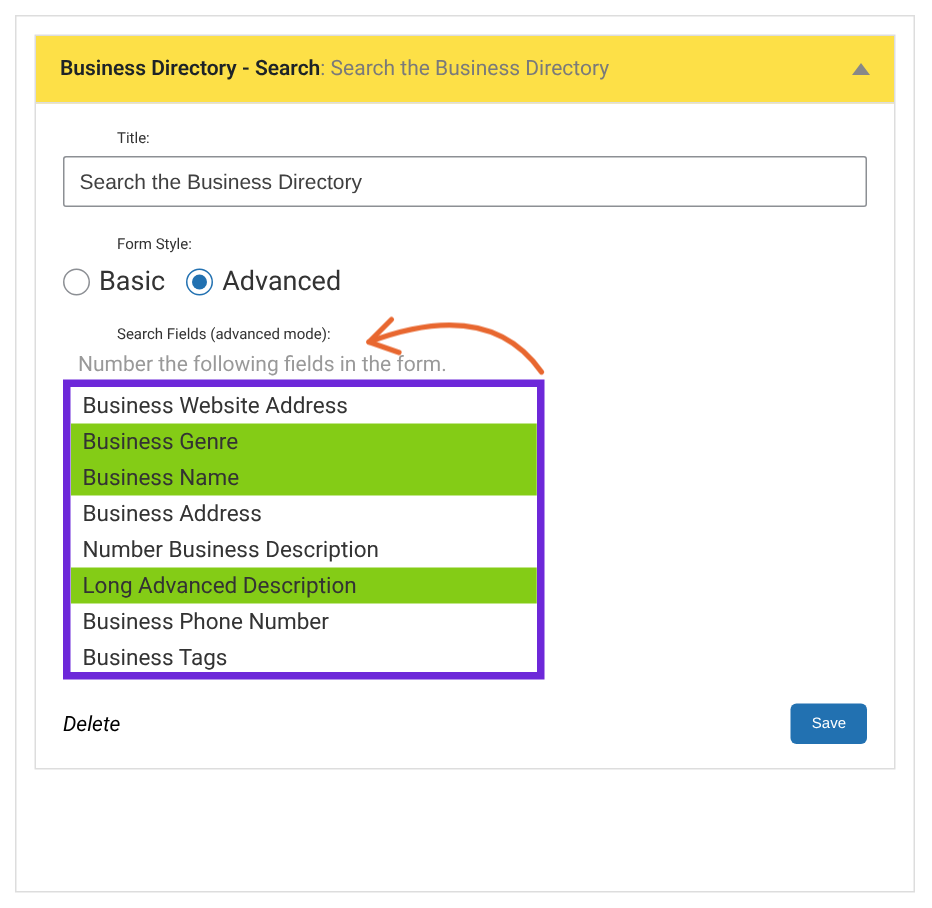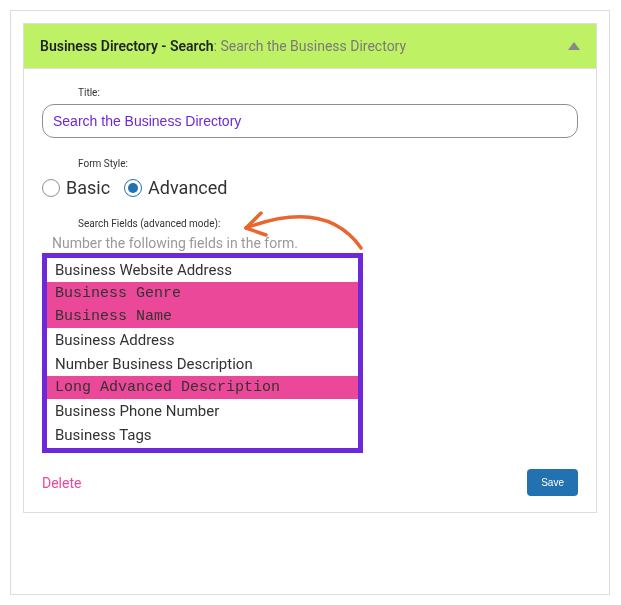--- a/index.html
+++ b/index.html
@@ -15,21 +15,21 @@
       width: 600px;
       height: 585px;
       position: relative;
     }
     .widget {
       margin: 12px;
       border: 1px solid #ddd;
       background: #fff;
     }
     .widget-header {
-      background: #bef264;
+      background: #fde047;
       border-bottom: 1px solid #ddd;
       padding: 14px 16px;
       display: flex;
       align-items: center;
       justify-content: space-between;
       cursor: pointer;
       gap: 35px;
     }
     .widget-title {
       font-size: 14px;
@@ -55,23 +55,23 @@
     .field-label {
       color: #333;
       margin-bottom: 6px;
       font-size: 10px;
       margin-left: 36px;
     }
     .text-input {
       width: 100%;
       padding: 8px 10px;
       border: 1px solid #8c8f94;
-      border-radius: 12px;
-      font-size: 14px;
-      color: #6d28d9;
+      border-radius: 2px;
+      font-size: 14px;
+      color: #404040;
       background: #fff;
     }
     .section-gap {
       margin-top: 20px;
     }
     .radio-row {
       display: flex;
       align-items: center;
       gap: 6px;
       margin-top: 8px;
@@ -128,33 +128,33 @@
       background: #e6e6e6;
       height: 16px;
     }
     .option {
       padding: 3px 8px;
       cursor: pointer;
       color: #333;
       white-space: nowrap;
     }
     .option.selected {
-      background: #ec4899;
-      font-family: Liberation Mono, monospace;
+      background: #84cc16;
     }
     .widget-footer {
       display: flex;
       align-items: center;
       justify-content: space-between;
       padding-top: 16px;
     }
     .delete-link {
-      color: #ec4899;
-      cursor: pointer;
-      font-size: 14px;
+      color: #000000;
+      cursor: pointer;
+      font-size: 14px;
+      font-style: italic;
     }
     .save-btn {
       background: #2271b1;
       color: #fff;
       border: none;
       padding: 8px 14px;
       border-radius: 4px;
       font-size: 10px;
       cursor: pointer;
     }

